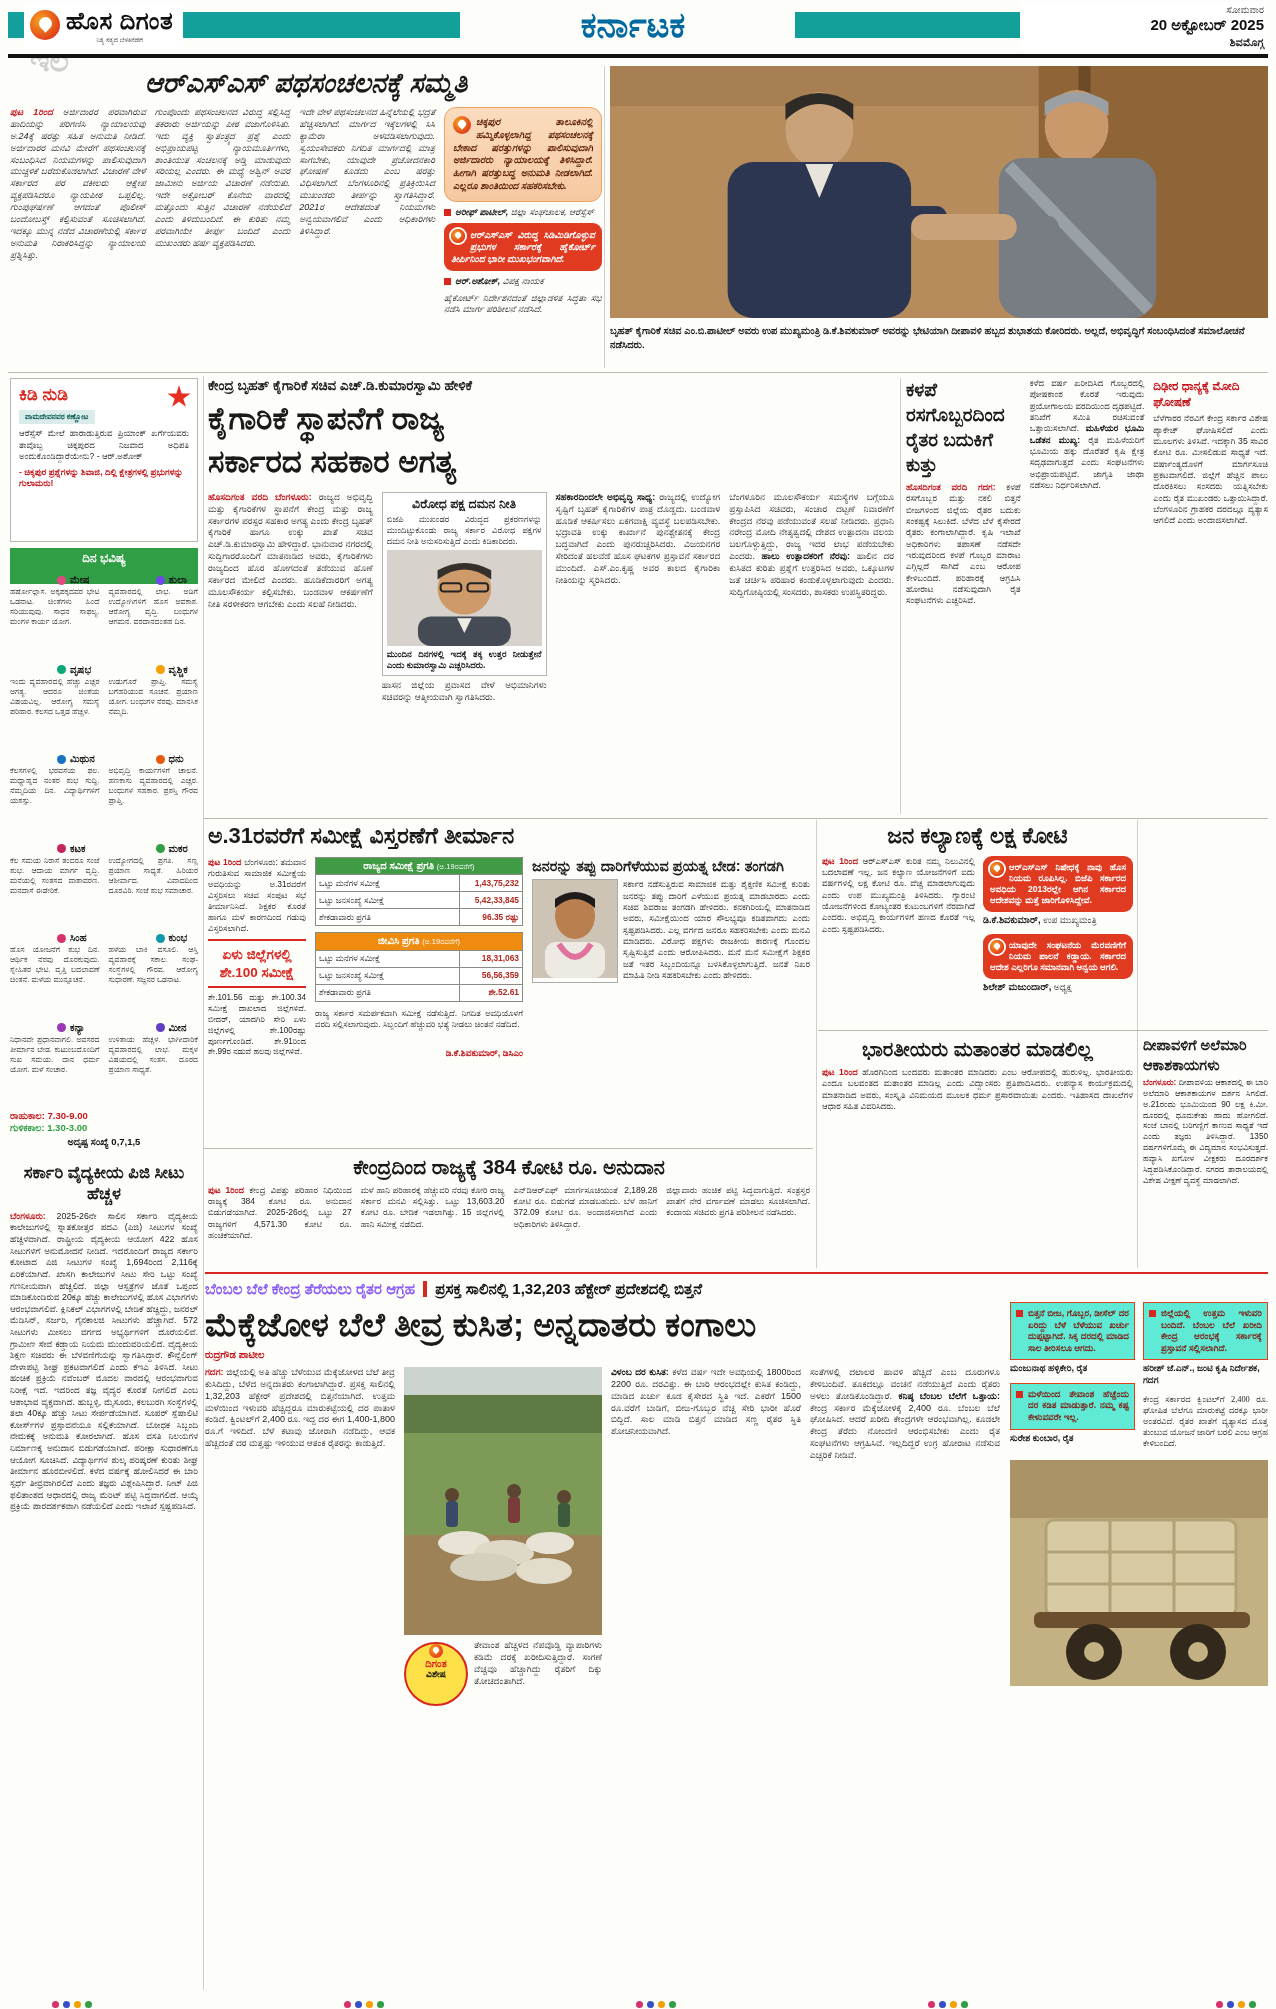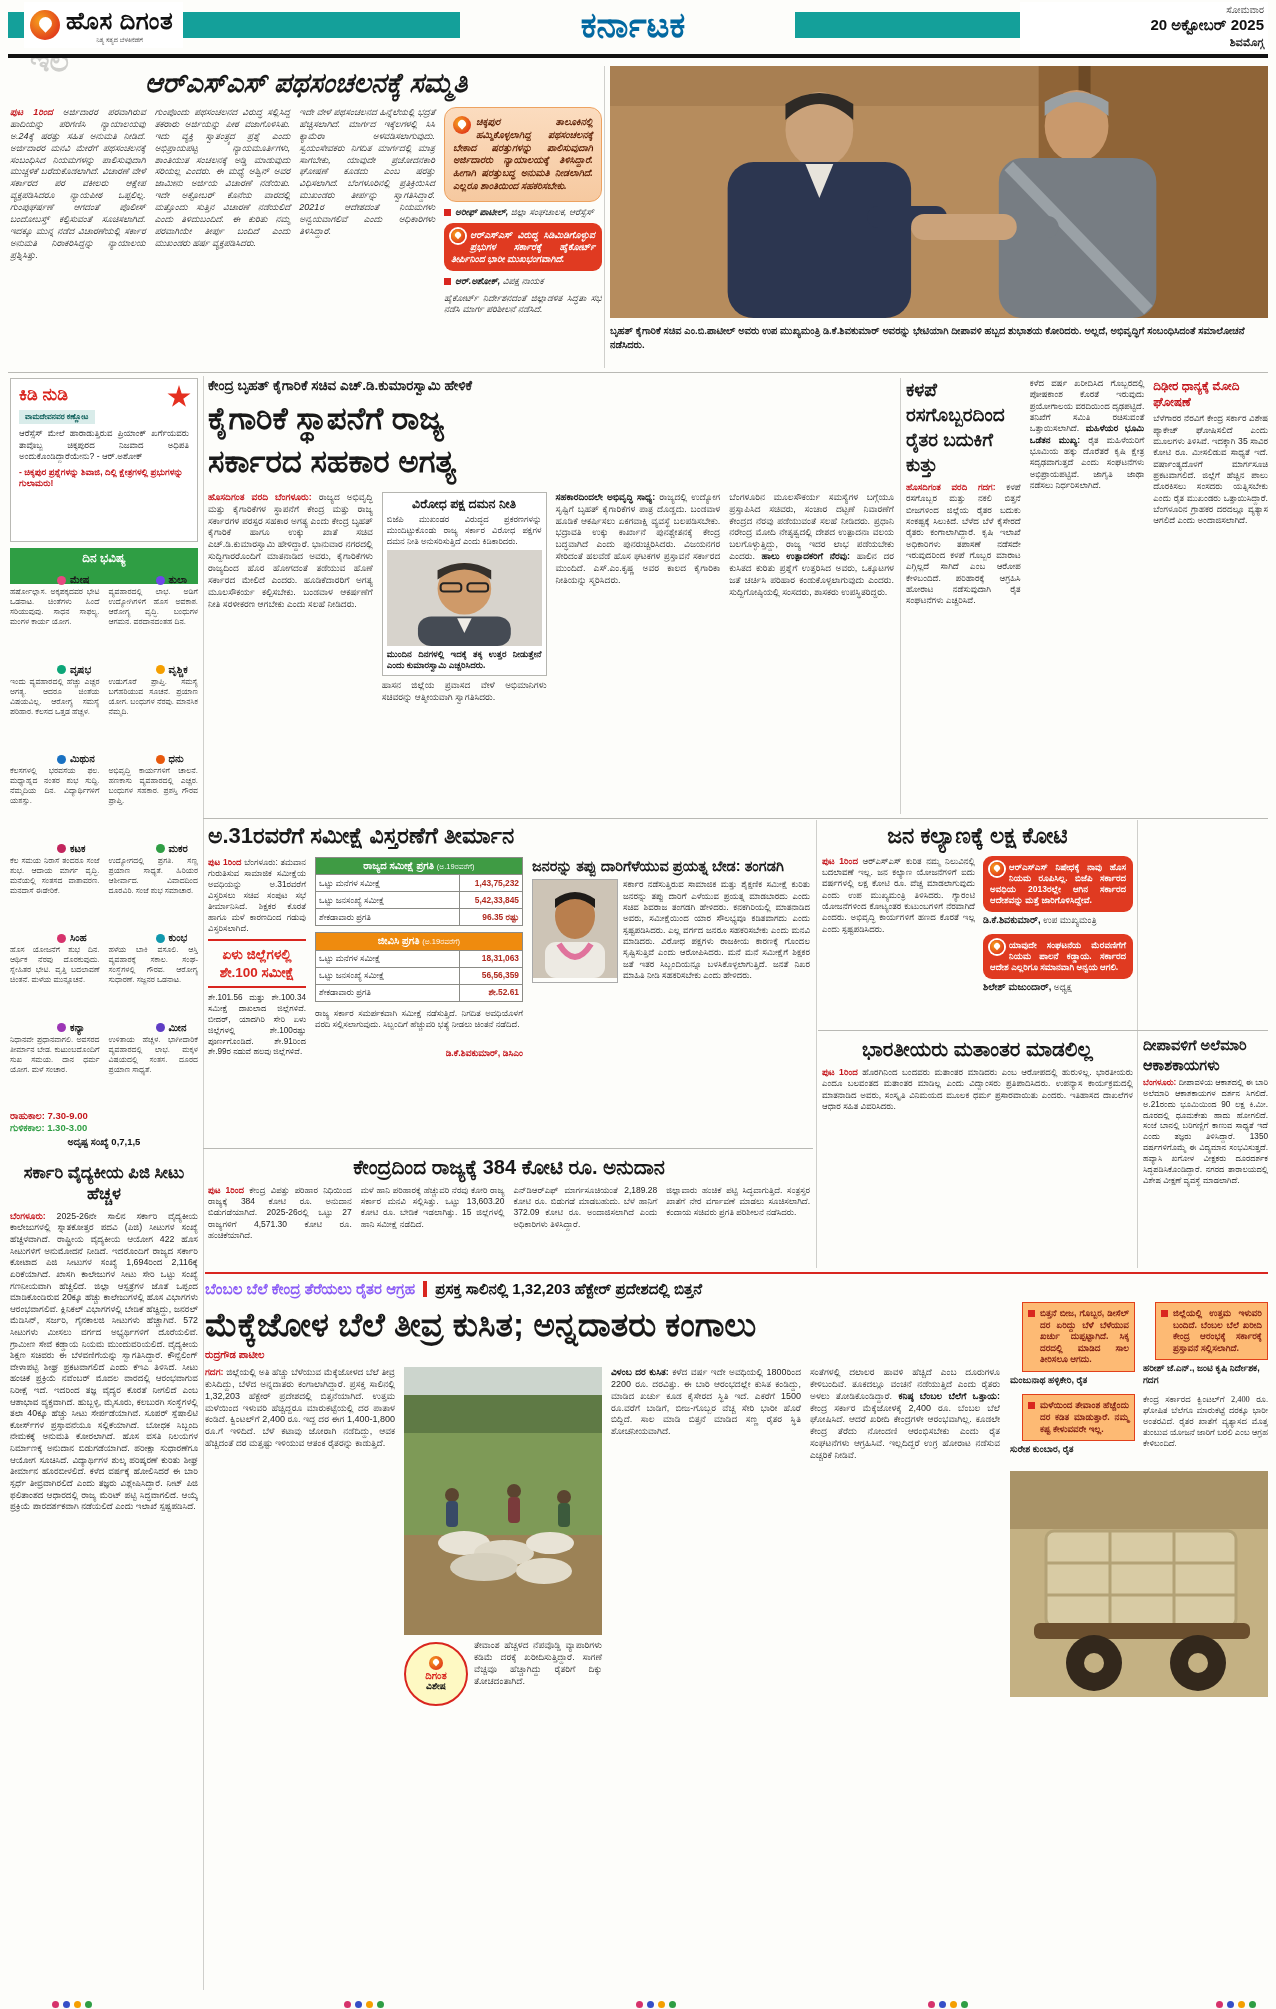--- a/index.html
+++ b/index.html
@@ -91,23 +91,23 @@
 .chip-by{font-size:9px;margin:2px 0 7px 0;line-height:1.25;}
 .chip-by b{font-size:9.5px;}
 
 .maize{border-top:2.5px solid #d9261f;padding-top:4px;}
 .m-kicker{display:flex;align-items:center;gap:8px;margin:2px 0 4px 0;}
 .m-kicker .k1{color:#8b5cf6;font-weight:900;font-size:15px;}
 .m-kicker .kbar{width:4px;height:16px;background:#d9261f;display:inline-block;}
 .m-kicker .k2{color:#111;font-weight:900;font-size:15px;}
 .m-head{font-size:33px;font-weight:900;line-height:1.3;margin:2px 0;}
 .m-by{color:#c4161c;font-weight:bold;font-size:10px;margin:2px 0 6px 0;}
-.qchip{border:1.5px solid #e2401b;background:#fdba74;padding:5px;display:flex;gap:5px;font-size:8.8px;font-weight:bold;color:#7f1d13;line-height:1.32;text-align:justify;margin-left:12px;}
+.qchip{border:1.5px solid #e2401b;background:#5eead4;padding:5px;display:flex;gap:5px;font-size:8.8px;font-weight:bold;color:#7f1d13;line-height:1.32;text-align:justify;}
 .chip-by2{font-size:9px;font-weight:bold;margin:3px 0 8px 0;line-height:1.25;}
-.stamp{float:left;width:64px;height:64px;border-radius:50%;border:2.5px solid #d9261f;background:#fef9c3;display:flex;flex-direction:column;align-items:center;justify-content:center;gap:1px;margin:2px 6px 2px 0;}
+.stamp{float:left;width:64px;height:64px;border-radius:50%;border:2.5px solid #d9261f;background:#fde047;display:flex;flex-direction:column;align-items:center;justify-content:flex-start;gap:1px;margin:2px 6px 2px 0;}
 .stamp .s1{color:#d9261f;font-weight:900;font-size:10px;line-height:1;}
 .stamp .s2{color:#111;font-weight:900;font-size:9px;line-height:1;}
 
 .dots span{width:7px;height:7px;border-radius:50%;display:inline-block;margin-right:4px;}
 .dots span:nth-child(1){background:#d6336c;}
 .dots span:nth-child(2){background:#364fc7;}
 .dots span:nth-child(3){background:#f59f00;}
 .dots span:nth-child(4){background:#2f9e44;}
 </style>
 </head>

